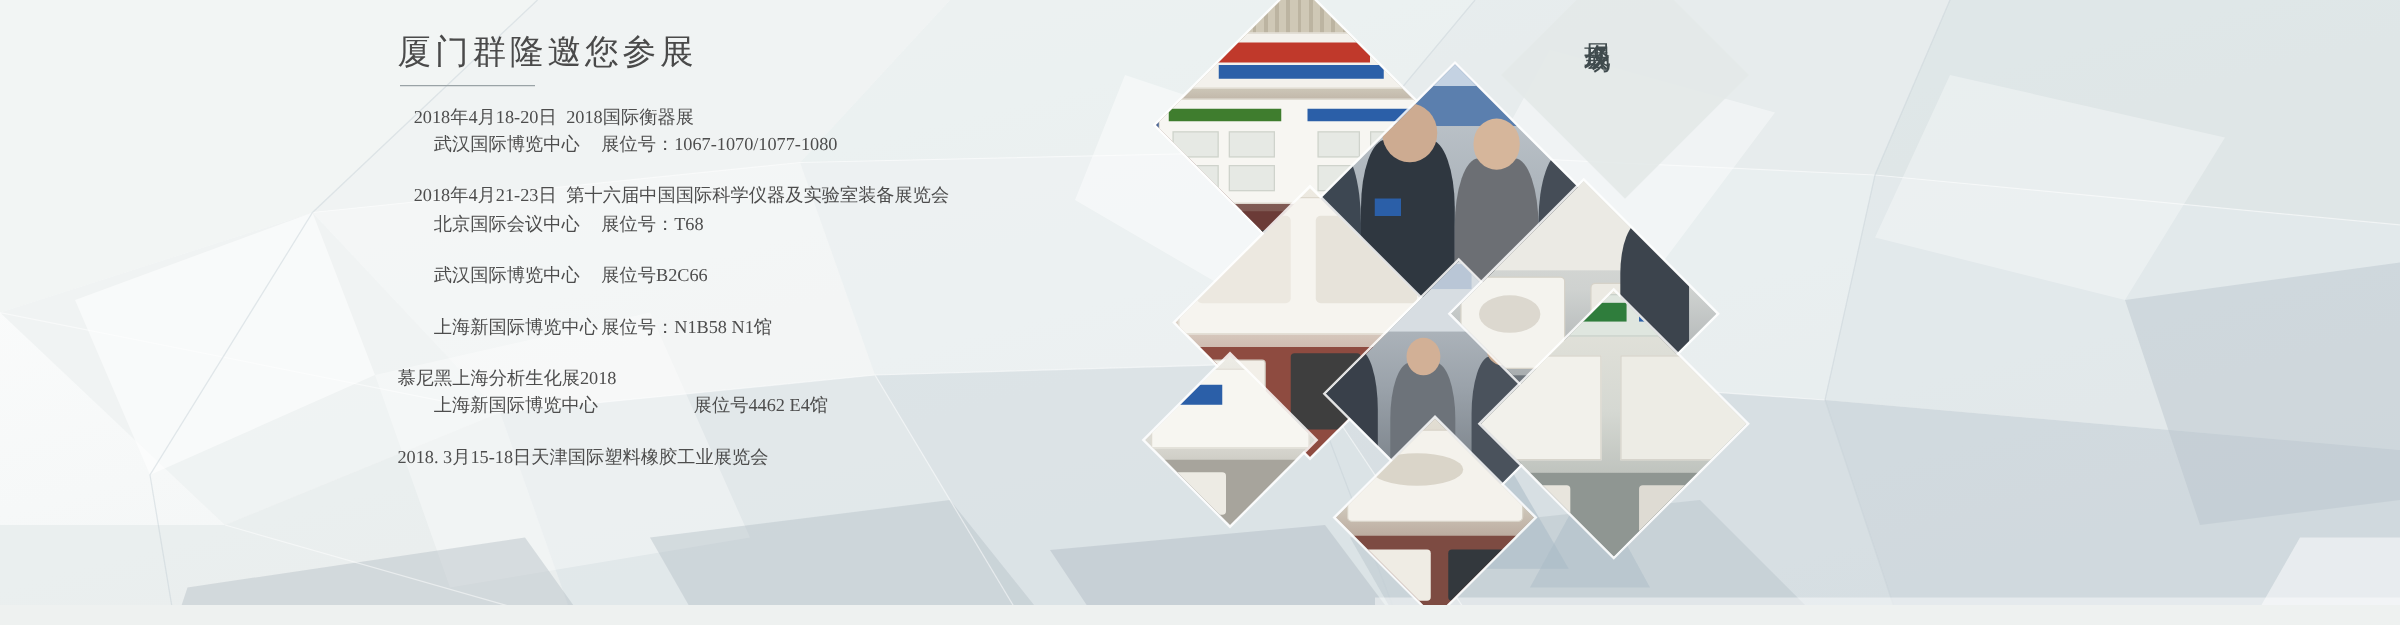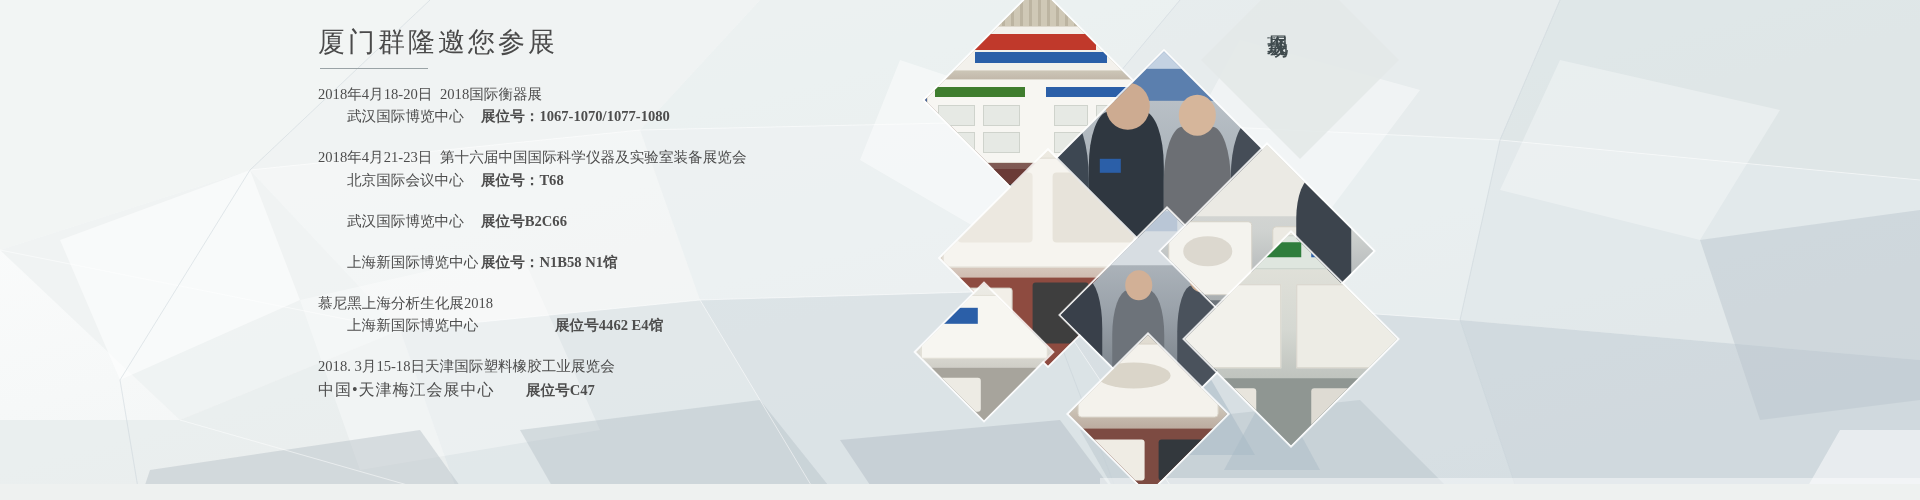--- a/index.html
+++ b/index.html
@@ -41,24 +41,24 @@
   .entry { margin-bottom:19px; }
   .entry .row {
     display:flex;
     align-items:baseline;
     line-height:1.52;
     white-space:nowrap;
     font-size:14.6px;
     color:#4d4d4d;
     font-family:"Liberation Serif","DejaVu Serif",serif;
   }
-  .entry .c-date  { width:122px; flex:0 0 auto; }
+  .entry .c-date  { width:122px; flex:0 0 auto;margin-left:13px; }
   .entry .c-name  { flex:0 0 auto; }
   .entry .c-venue { width:122px; flex:0 0 auto;margin-left:29px; }
-  .entry .c-booth { flex:0 0 auto; padding-left:12px;font-weight:bold; }
+  .entry .c-booth { flex:0 0 auto; padding-left:12px; }
   .entry.single .row { display:block; }
   .entry.single .c-line2 { display:flex; }
   .entry.single .v2 { width:196px; flex:0 0 auto; }
 
   
   #vertical-label {
     position:absolute;
     left:1262px; top:18px;
     width:34px;
     font-size:21px;
@@ -213,24 +213,20 @@
       </div>
       <div class="row">
         <span class="c-venue" style="width:196px">上海新国际博览中心</span>
         <span class="c-booth">展位号4462  E4馆</span>
       </div>
     </div>
 
     <div class="entry single">
       <div class="row">
         <span>2018. 3月15-18日天津国际塑料橡胶工业展览会</span>
-      </div>
-      <div class="row c-line2">
-        <span class="v2" style="font-size:16px;letter-spacing:1px">中国•天津梅江会展中心</span>
-        <span class="c-booth">展位号C47</span>
       </div>
     </div>
 
   </div>
 
   <div id="vertical-label">
     <div style="writing-mode:vertical-rl;">展会现场</div>
   </div>
 
   <div id="collage">

